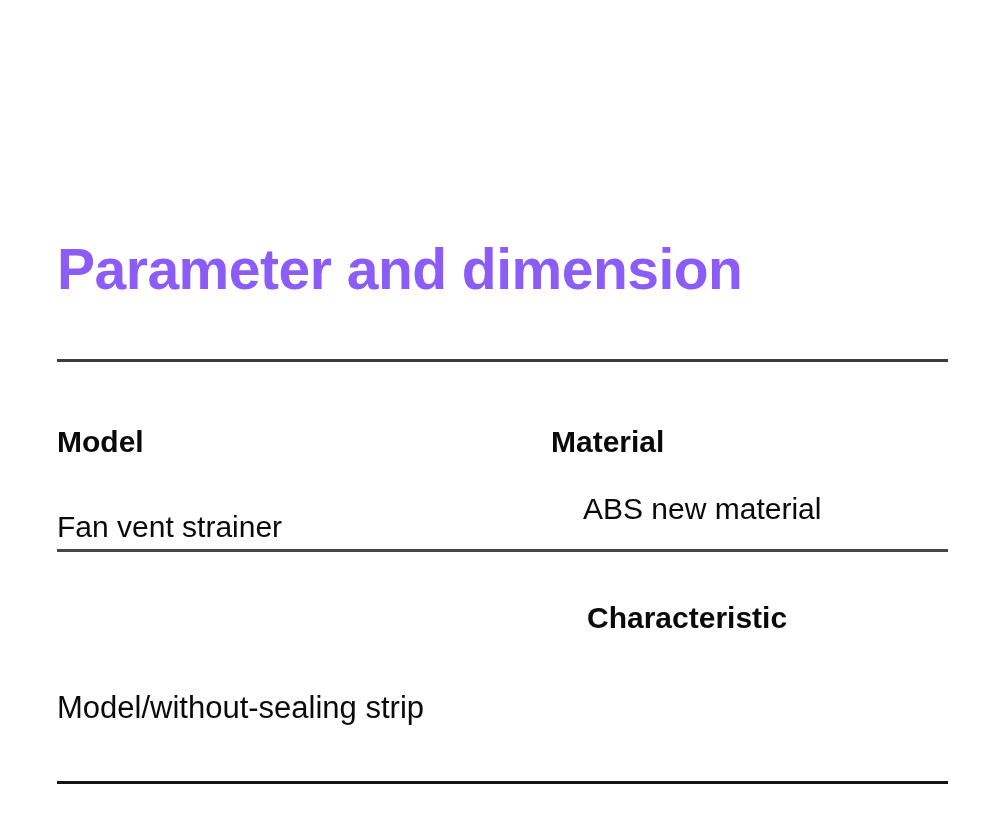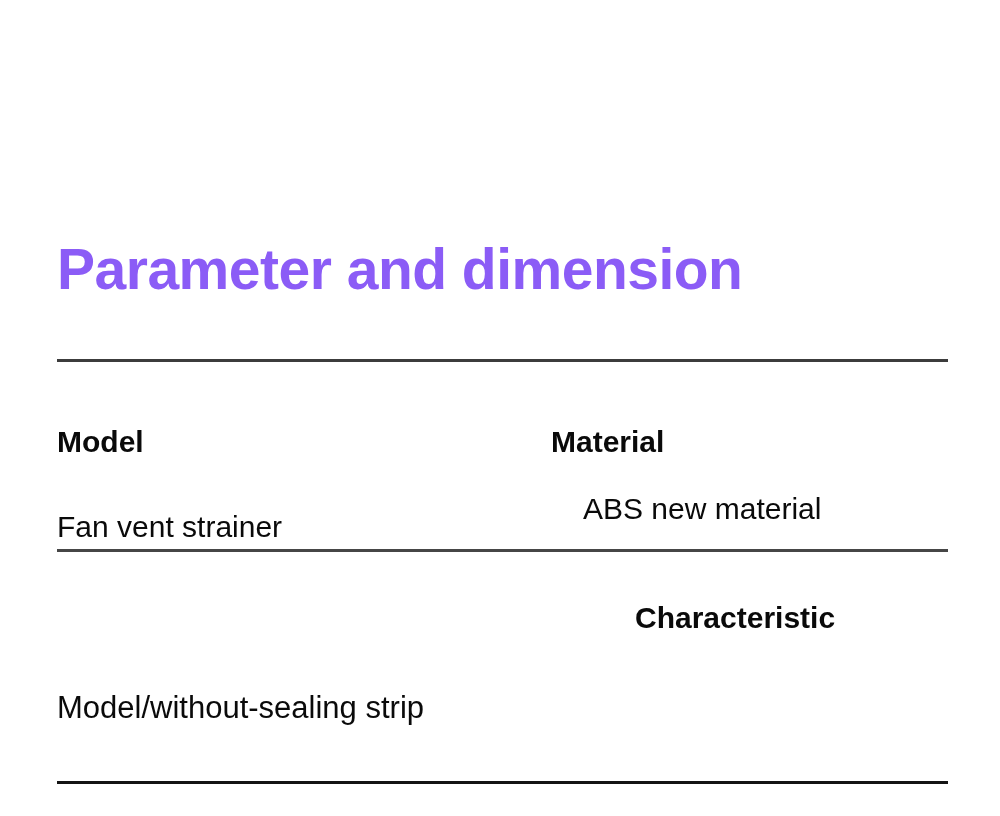--- a/index.html
+++ b/index.html
@@ -54,21 +54,21 @@
     margin-top: 36px;
   }
   
   .label-model       { left: 57px;  top: 425px; }
   .value-model       { left: 57px;  top: 474px; }
   .label-material    { left: 551px; top: 425px; }
   .value-material    { left: 583px; top: 456px; }
   
   .label-specification  { left: 61px;  top: 601px; }
   .value-specification  { left: 57px;  top: 654px; font-size: 31px; }
-  .label-characteristic { left: 587px; top: 601px; margin-left: 48px; }
+  .label-characteristic { left: 587px; top: 601px; }
   .value-characteristic { left: 586px; top: 659px; line-height: 35px; }
   .value-characteristic .line { white-space: nowrap; }
 </style>
 </head>
 <body>
 
 <div class="sheet">
 
   <h1 class="page-title">Parameter and dimension</h1>
 

